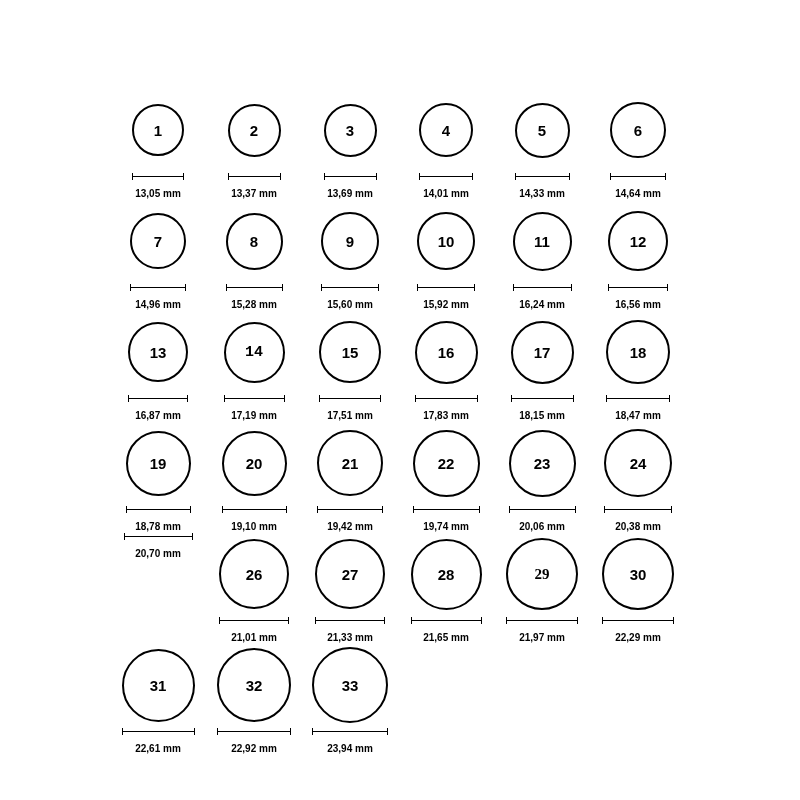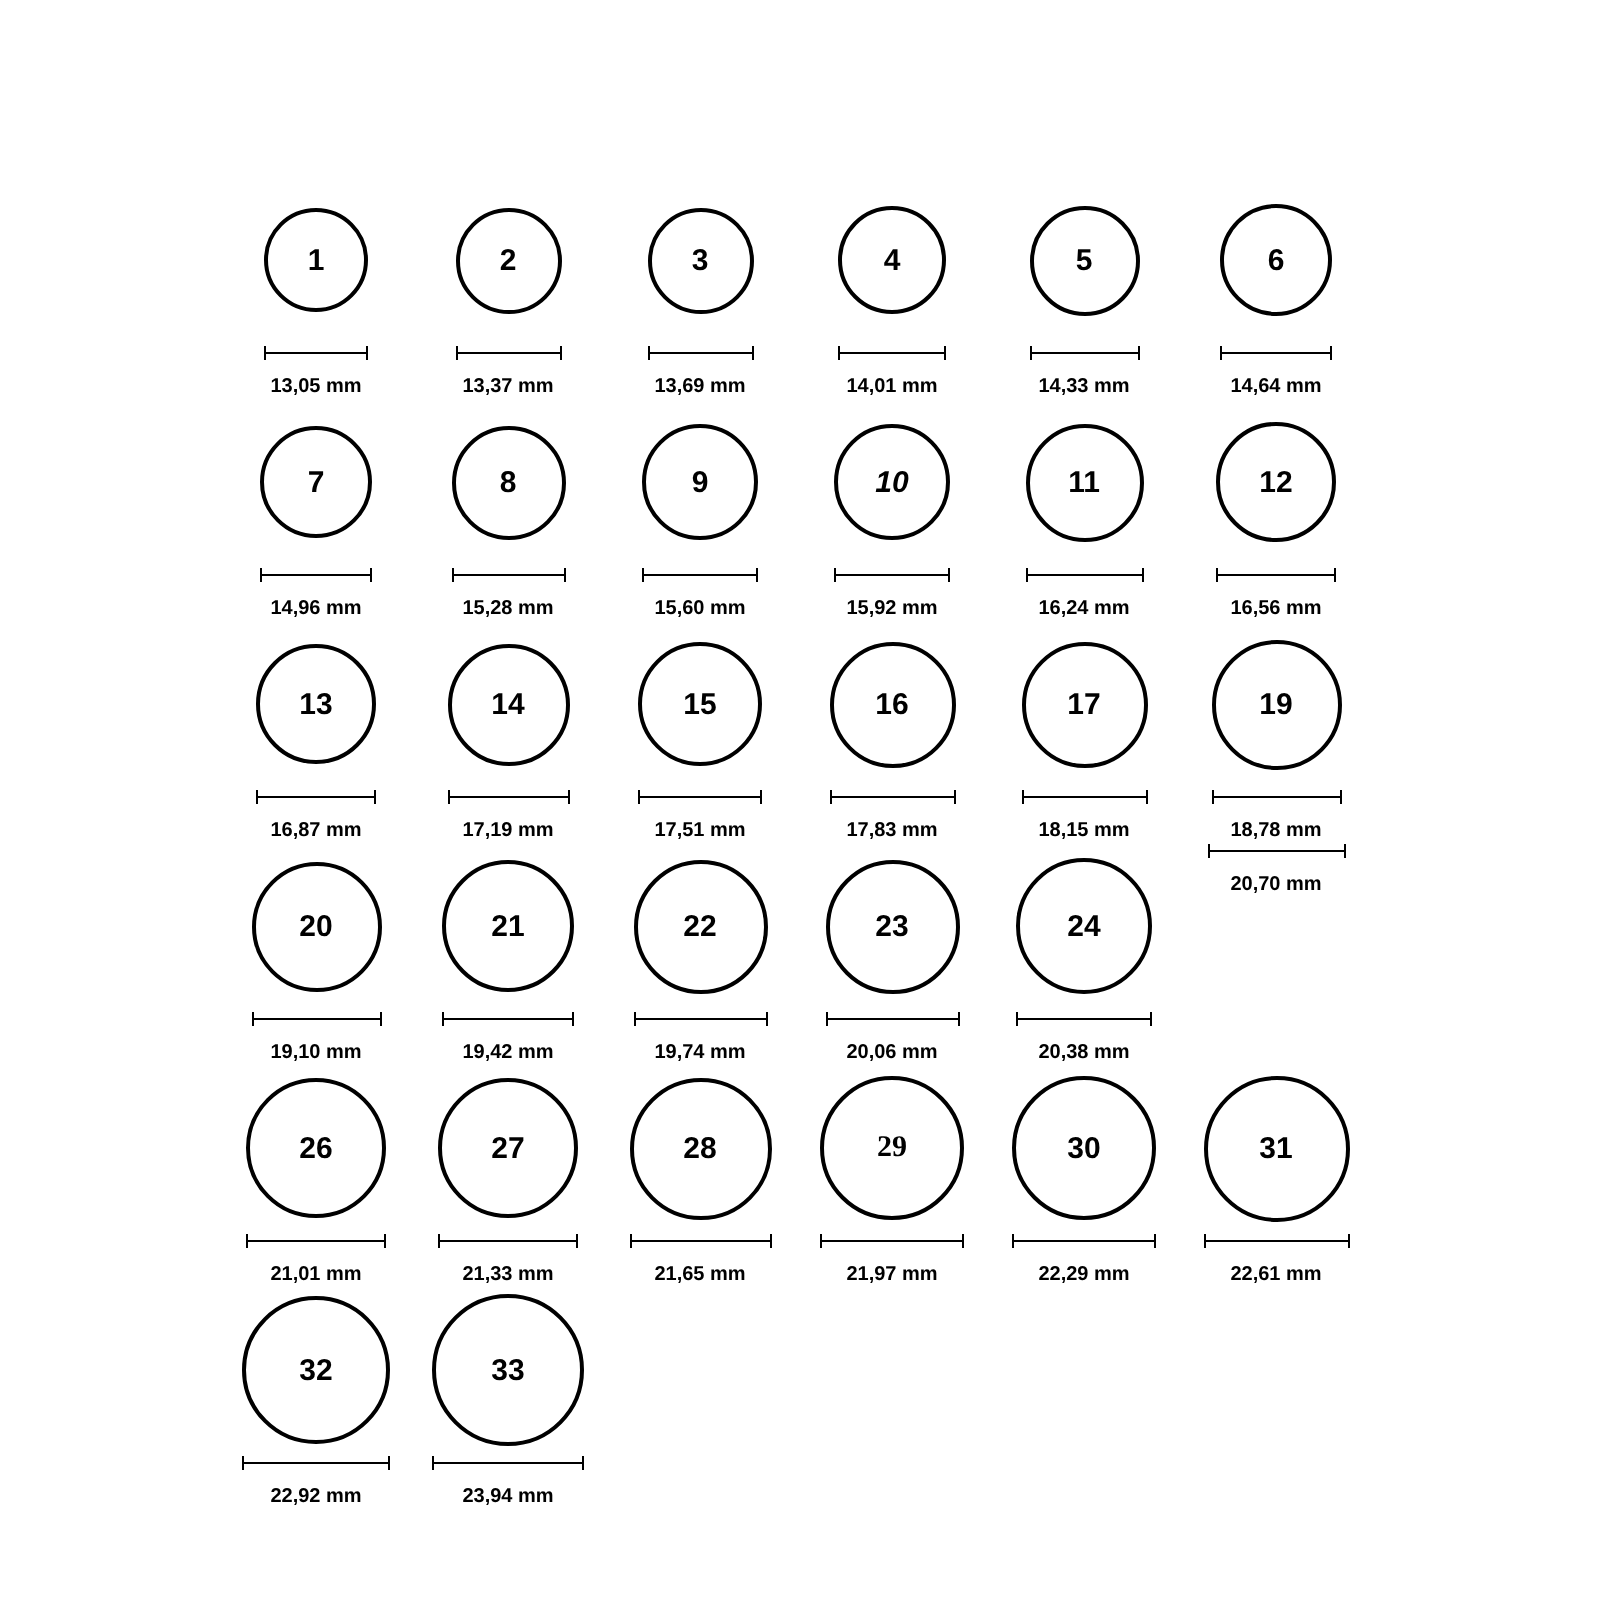--- a/index.html
+++ b/index.html
@@ -214,21 +214,21 @@
         </div>
         <div class="measure">
           <div class="tick-bar" style="width: 58px;">
             <div class="tick-line"></div>
           </div>
         </div>
         <div class="mm-label">15,60 mm</div>
       </div>
       <div class="cell">
         <div class="ring-wrap">
-          <div class="ring" style="width: 58px; height: 58px; font-style: italic;">
+          <div class="ring" style="width: 58px; height: 58px;">
             <span class="ring-label">10</span>
           </div>
         </div>
         <div class="measure">
           <div class="tick-bar" style="width: 58px;">
             <div class="tick-line"></div>
           </div>
         </div>
         <div class="mm-label">15,92 mm</div>
       </div>
@@ -266,21 +266,21 @@
         </div>
         <div class="measure">
           <div class="tick-bar" style="width: 60px;">
             <div class="tick-line"></div>
           </div>
         </div>
         <div class="mm-label">16,87 mm</div>
       </div>
       <div class="cell">
         <div class="ring-wrap">
-          <div class="ring" style="width: 61px; height: 61px;">
+          <div class="ring" style="width: 61px; height: 61px; font-family: Liberation Mono, monospace;">
             <span class="ring-label">14</span>
           </div>
         </div>
         <div class="measure">
           <div class="tick-bar" style="width: 61px;">
             <div class="tick-line"></div>
           </div>
         </div>
         <div class="mm-label">17,19 mm</div>
       </div>
@@ -315,20 +315,33 @@
           <div class="ring" style="width: 63px; height: 63px;">
             <span class="ring-label">17</span>
           </div>
         </div>
         <div class="measure">
           <div class="tick-bar" style="width: 63px;">
             <div class="tick-line"></div>
           </div>
         </div>
         <div class="mm-label">18,15 mm</div>
+      </div>
+      <div class="cell">
+        <div class="ring-wrap">
+          <div class="ring" style="width: 64px; height: 64px;">
+            <span class="ring-label">18</span>
+          </div>
+        </div>
+        <div class="measure">
+          <div class="tick-bar" style="width: 64px;">
+            <div class="tick-line"></div>
+          </div>
+        </div>
+        <div class="mm-label">18,47 mm</div>
       </div>
       <div class="cell">
         <div class="ring-wrap">
           <div class="ring" style="width: 65px; height: 65px;">
             <span class="ring-label">19</span>
           </div>
         </div>
         <div class="measure">
           <div class="tick-bar" style="width: 65px;">
             <div class="tick-line"></div>

